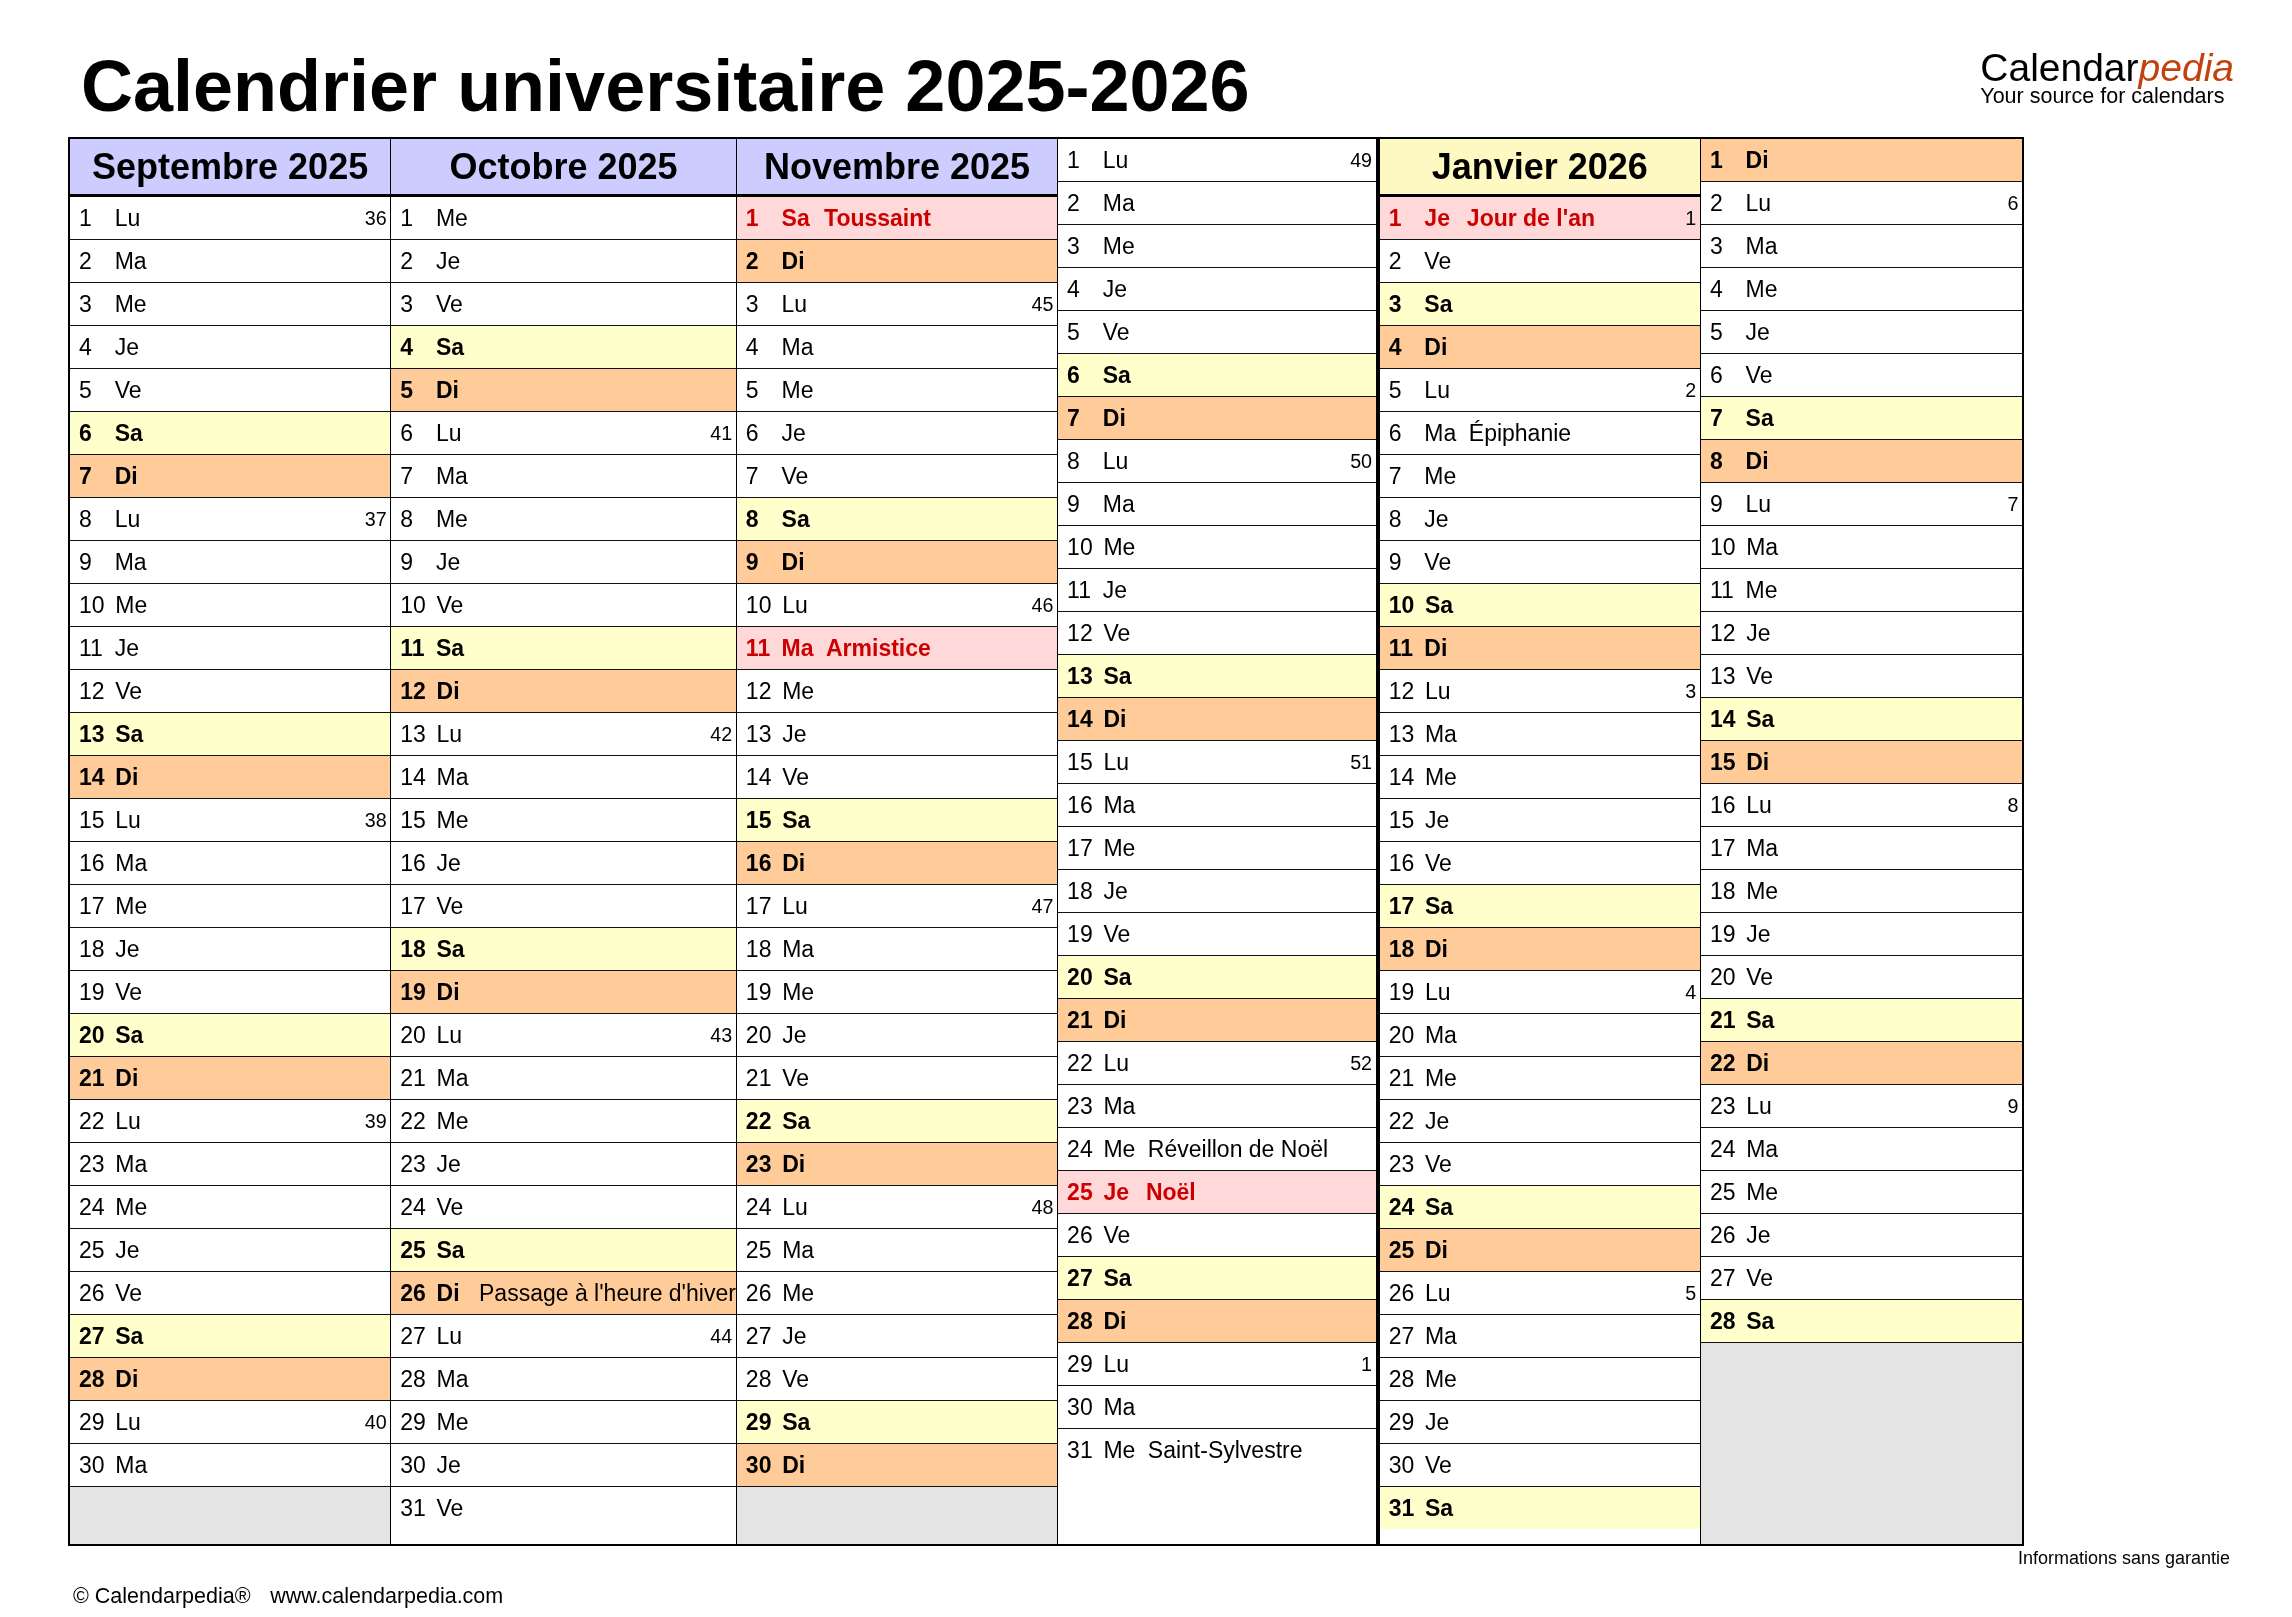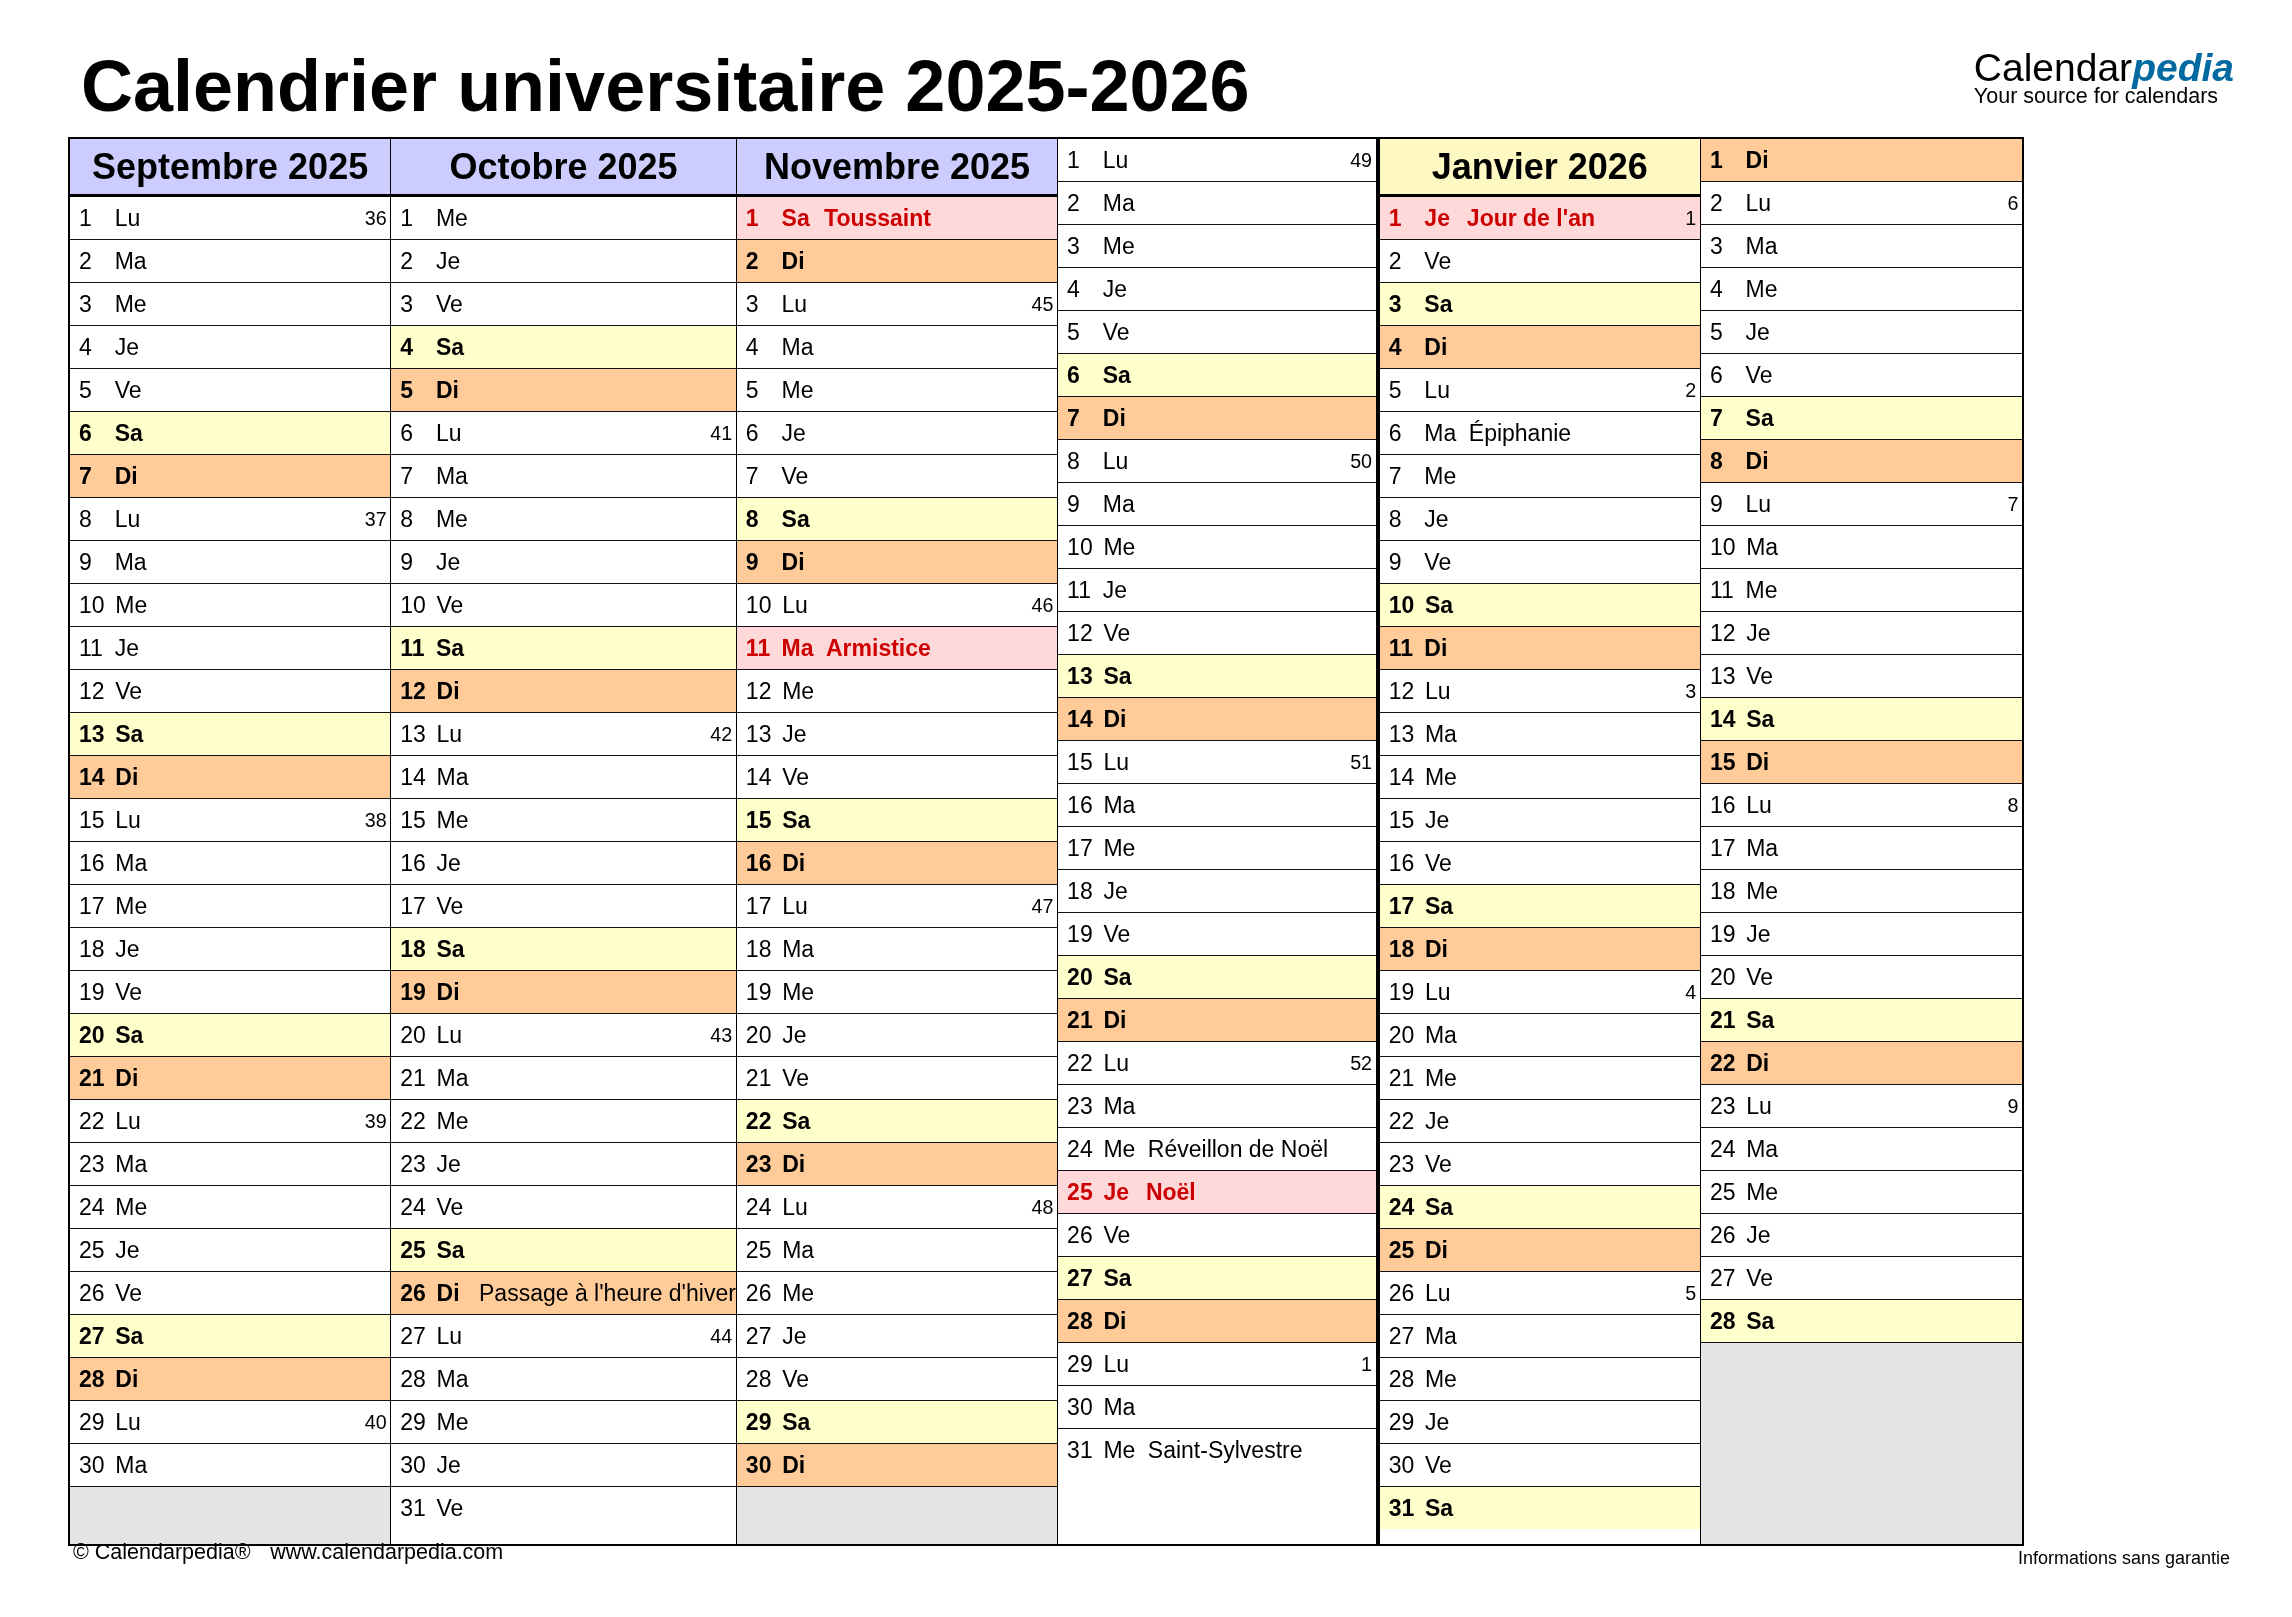--- a/index.html
+++ b/index.html
@@ -1,40 +1,40 @@
 <!DOCTYPE html>
 <html style="font-size:14.3px"><head>
 <meta charset="utf-8">
 <style>
   html,body{margin:0;padding:0;background:#fff;}
   body{width:2293px;height:1617px;position:relative;overflow:hidden;font-family:"Liberation Sans",sans-serif;color:#000;}
   .title{position:absolute;left:81px;top:46px;font-size:72px;font-weight:bold;letter-spacing:0px;line-height:81px;white-space:nowrap;}
   .brand{position:absolute;right:59px;top:47px;text-align:left;}
   .brand-name{font-size:39px;line-height:41px;}
-  .brand-name .pedia{color:#0369a1;font-weight:bold;font-style:italic;}
+  .brand-name .pedia{color:#c2410c;font-weight:normal;font-style:italic;}
   .brand-tag{font-size:21.5px;line-height:21.5px;margin-top:-1.8px;}
   .grid{position:absolute;left:68px;top:137px;width:1956px;height:1409px;border:2.7px solid #000;box-sizing:border-box;display:flex;}
   .col{width:360px;height:100%;display:flex;flex-direction:column;border-right:1.8px solid #000;box-sizing:border-box;}
   .col:last-child{border-right:none;}
   .col.thick{border-right:4.5px solid #000;}
   .mhead{height:55px;border-bottom:3.6px solid #000;display:flex;align-items:center;justify-content:center;font-weight:bold;font-size:36px;box-sizing:content-box;}
   .mhead.q1{background:#ccccff;}
   .mhead.q2{background:#fef9c3;}
   .day{height:42px;border-bottom:1.8px solid #111;display:flex;align-items:center;position:relative;font-size:23px;padding-left:9px;box-sizing:content-box;white-space:nowrap;}
   .day:last-child{border-bottom:none;}
   .day .num{display:inline-block;min-width:25px;}
   .day .wd{display:inline-block;margin-left:10.7px;min-width:30px;}
   .day .ev{margin-left:12.5px;}
   .day .wk{position:absolute;right:3.6px;top:50%;transform:translateY(-50%);font-size:19.7px;margin-left:16px;}
   .day.sa{background:#ffffcc;font-weight:bold;}
   .day.di{background:#ffcc99;font-weight:bold;}
   .day.hol{background:#ffd9d9;color:#cc0000;font-weight:bold;}
   .day.hol .wk{color:#000;font-weight:normal;}
   .filler{flex:1;background:#e4e4e4;}
-  .foot-left{position:absolute;left:73px;top:1540px;font-size:21.5px;}
+  .foot-left{position:absolute;left:73px;top:1584px;font-size:21.5px;}
   .foot-left span + span{margin-left:19.7px;}
   .foot-right{position:absolute;right:63px;top:1548px;font-size:18px;}
 </style>
 </head>
 <body>
 
 <div class="title">Calendrier universitaire 2025-2026</div>
 <div class="brand">
   <div class="brand-name"><span>Calendar</span><span class="pedia">pedia</span></div>
   <div class="brand-tag">Your source for calendars</div>

